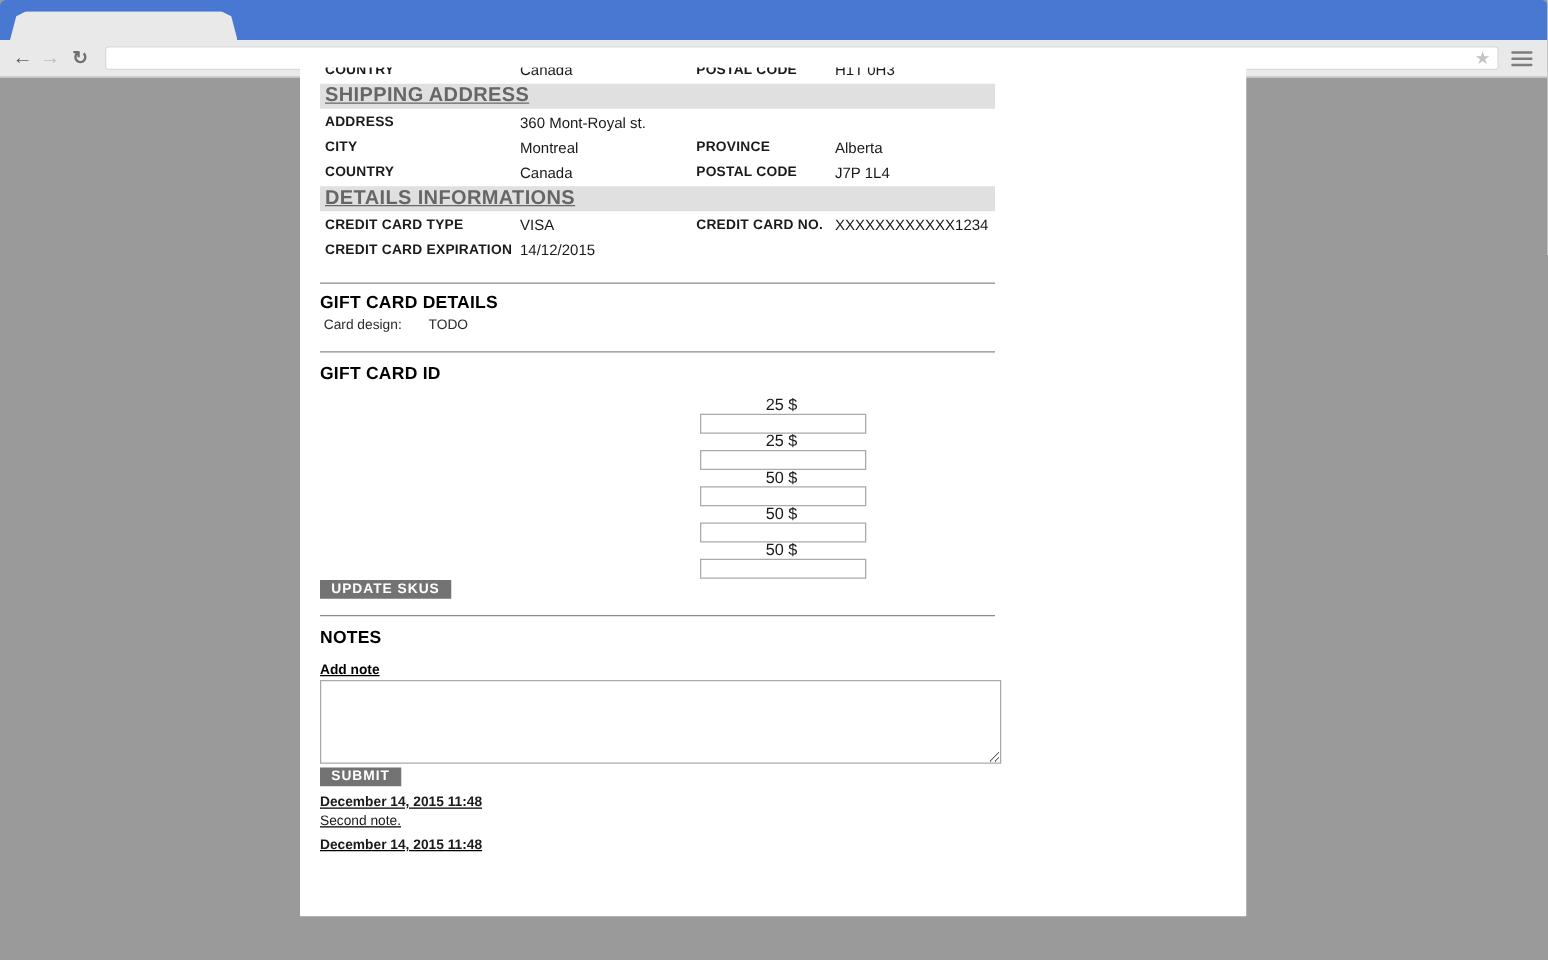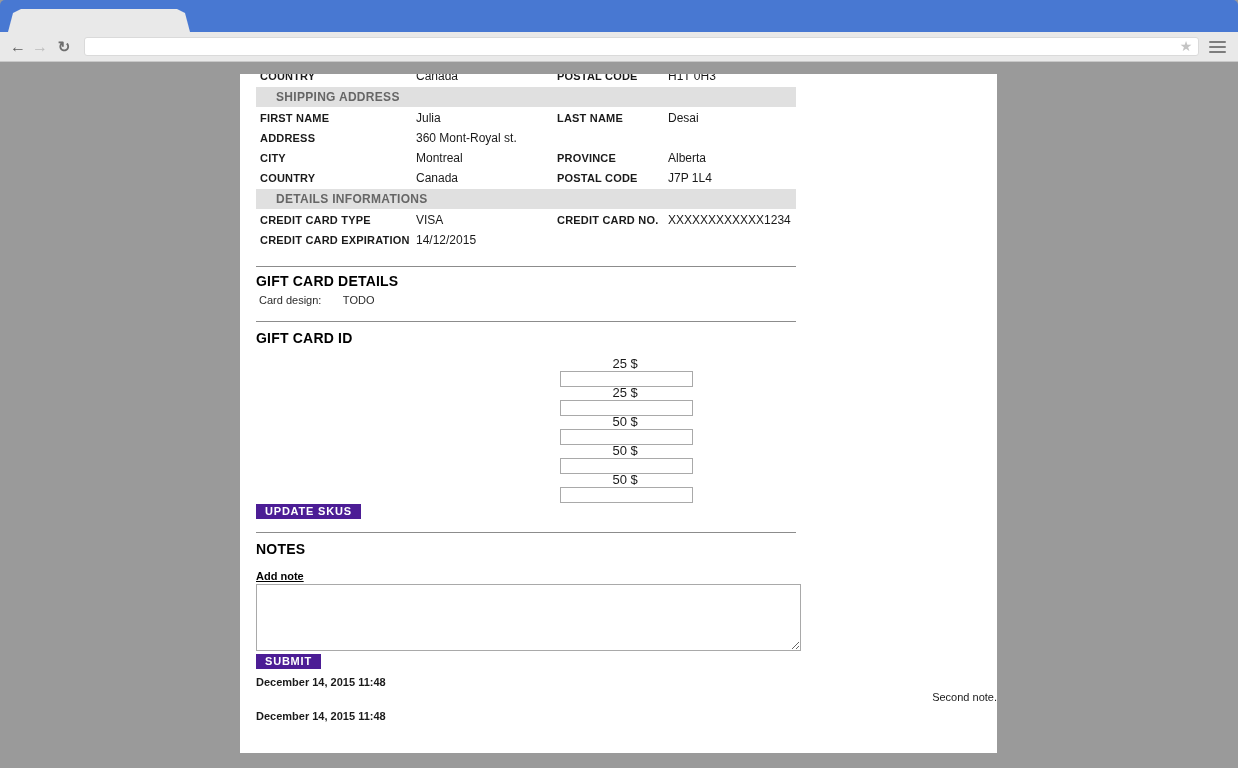--- a/index.html
+++ b/index.html
@@ -19,61 +19,61 @@
   .navbtn.reload { font-size:15px; font-weight:bold; color:#6e6e6e; margin-left:2px; }
   .urlbar { flex:1; height:19px; margin-left:9px; margin-right:10px; background:#fff;
             border:1px solid #dadada; border-radius:3px; display:flex; align-items:center; }
   .urlbar input { flex:1; border:none; outline:none; height:15px; font-size:12px; padding:0 6px;
                   font-family:"Liberation Sans", sans-serif; background:transparent; }
   .star { width:24px; text-align:center; color:#c4c4c4; font-size:14px; line-height:17px; cursor:pointer; }
   .menu-btn { width:20px; margin-right:9px; cursor:pointer; }
   .menu-btn .bar { width:17px; height:2px; background:#7d7d7d; border-radius:1px; margin:3px 0; }
 
   
-  .page { position:absolute; left:240px; top:74px; width:757px; height:679px; background:#fff; overflow:hidden; }
+  .page { position:absolute; left:240px; top:54px; width:757px; height:679px; background:#fff; overflow:hidden; }
 
   .trow { display:grid; grid-template-columns:156px 141px 111px 1fr; align-items:center;
           height:20px; margin-left:16px; width:540px; padding-left:4px; }
   .trow.clipped { margin-top:-8px; }
   .tlabel { font-size:11px; font-weight:bold; color:#1a1a1a; letter-spacing:0.2px; }
   .tvalue { font-size:12px; color:#1a1a1a; }
 
   .section-bar { margin:1px 0 1px 16px; width:540px; height:20px; background:#e0e0e0;
-                 font-size:12px; font-weight:bold; color:#666; line-height:20px; padding-left:20px; letter-spacing:0.3px; }
+                 font-size:16px; font-weight:bold; color:#666; line-height:20px; padding-left:4px; letter-spacing:0.3px;text-decoration:underline; }
 
   .rule { border:none; border-top:1px solid #8c8c8c; width:540px; margin:16px 0 0 16px; }
   .rule.r2 { margin-top:13px; }
   .rule.r3 { margin-top:13px; }
 
   .h-black { font-size:14px; font-weight:bold; color:#000; margin:6px 0 3px 16px; line-height:17px; letter-spacing:0.2px; }
   .h-black.gcid { margin:8px 0 9px 16px; }
   .h-black.notes { margin:8px 0 0 16px; }
 
   .kv-line { margin-left:19px; font-size:11px; color:#2b2b2b; line-height:15px; }
   .kv-line .kv-label { display:inline-block; width:81px; }
 
   .gift-row { display:flex; align-items:center; margin:0 0 12px 16px; height:17px;flex-direction:column; }
   .gift-row .amt { font-size:13px; color:#1a1a1a; width:28px; }
   .gift-row input { width:133px; height:17px; border:1px solid #a9a9a9; font-size:12px; padding:0 3px;
                     font-family:"Liberation Sans", sans-serif; outline:none; }
 
-  .black-btn { display:inline-block; background:#4c1d95; color:#fff; font-size:11px; font-weight:bold;
+  .black-btn { display:inline-block; background:#737373; color:#fff; font-size:11px; font-weight:bold;
                letter-spacing:0.8px; padding:2px 9px; line-height:11px; border:none; cursor:pointer;
                font-family:"Liberation Sans", sans-serif; }
   .black-btn.update { margin-left:16px; }
   .black-btn.submit { margin-left:16px; }
 
   .add-note { display:inline-block; margin:12px 0 1px 16px; font-size:11px; font-weight:bold;
               color:#000; text-decoration:underline; cursor:pointer; }
   .note-textarea { display:block; margin-left:16px; width:545px; height:67px; border:1px solid #a9a9a9;
                    resize:both; font-family:"Liberation Sans", sans-serif; font-size:12px; padding:2px; outline:none; }
 
-  .note-entry { margin:8px 0 0 16px; }
+  .note-entry { margin:8px 0 0 16px;text-decoration:underline; }
   .note-date { font-size:11px; font-weight:bold; color:#1a1a1a; line-height:11px; }
-  .note-text { font-size:11px; color:#1a1a1a; line-height:11px; margin-top:4px;text-align:right; }
+  .note-text { font-size:11px; color:#1a1a1a; line-height:11px; margin-top:4px; }
 </style>
 </head>
 <body>
 
 <div class="frame">
 
   <div class="titlebar">
     <div class="tab"></div>
   </div>
   <div class="toolbar">
@@ -96,26 +96,20 @@
     
     <div class="trow clipped">
       <span class="tlabel">COUNTRY</span>
       <span class="tvalue">Canada</span>
       <span class="tlabel">POSTAL CODE</span>
       <span class="tvalue">H1T 0H3</span>
     </div>
 
     
     <div class="section-bar">SHIPPING ADDRESS</div>
-    <div class="trow">
-      <span class="tlabel">FIRST NAME</span>
-      <span class="tvalue">Julia</span>
-      <span class="tlabel">LAST NAME</span>
-      <span class="tvalue">Desai</span>
-    </div>
     <div class="trow">
       <span class="tlabel">ADDRESS</span>
       <span class="tvalue">360 Mont-Royal st.</span>
       <span class="tlabel"></span>
       <span class="tvalue"></span>
     </div>
     <div class="trow">
       <span class="tlabel">CITY</span>
       <span class="tvalue">Montreal</span>
       <span class="tlabel">PROVINCE</span>

